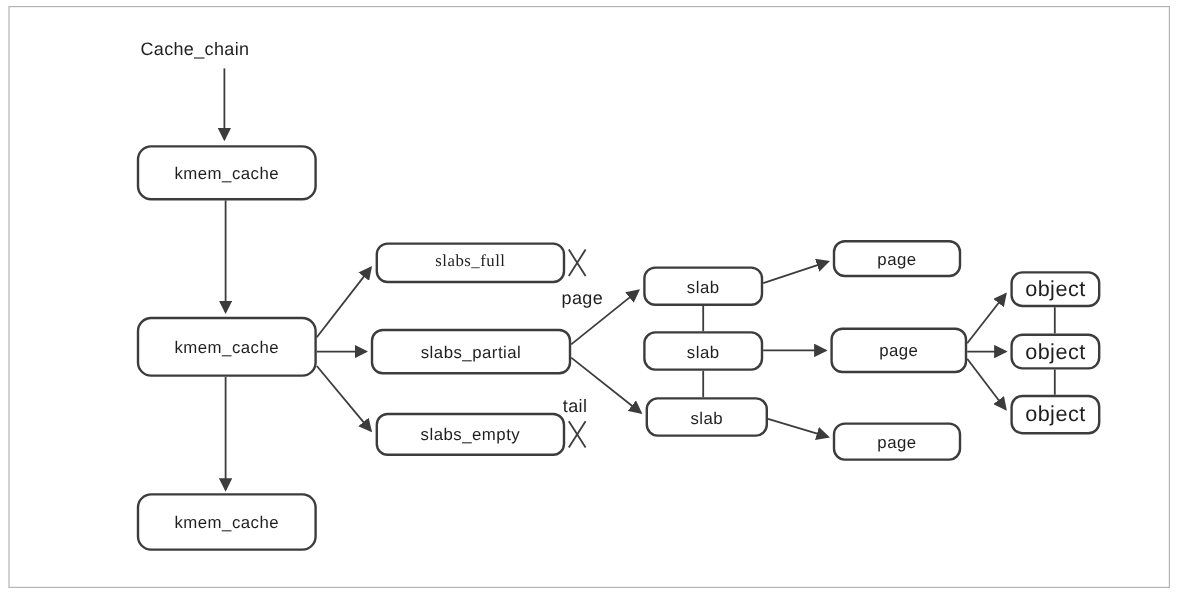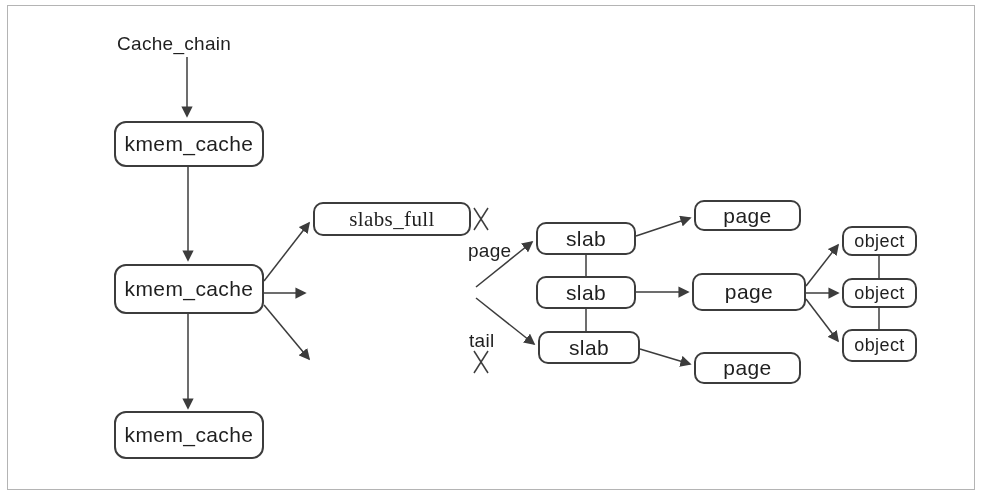--- a/index.html
+++ b/index.html
@@ -39,29 +39,29 @@
   .arrow { marker-end: url(#arrowhead-marker); }
   .arrowhead { fill: var(--stroke); }
   .node {
     position: absolute;
     border: 2px solid var(--stroke);
     border-radius: 12px;
     background: var(--node-fill);
     display: flex;
     align-items: center;
     justify-content: center;
-    font-size: 21px;
+    font-size: 14px;
     letter-spacing: 0.4px;
     color: var(--text);
     white-space: nowrap;
   }
   .node.small { border-radius: 10px; }
   .label {
     position: absolute;
-    font-size: 19px;
+    font-size: 15px;
     letter-spacing: 0.3px;
     color: var(--text);
     white-space: nowrap;
   }
 </style>
 </head>
 <body>
 
 <div class="canvas">
 
@@ -111,20 +111,22 @@
 
   <div class="label" style="left:117px; top:33px;">Cache_chain</div>
   <div class="label" style="left:468px; top:240px;">page</div>
   <div class="label" style="left:469px; top:330px;">tail</div>
 
   <div class="node" style="left:114px; top:121px; width:150px; height:46px;">kmem_cache</div>
   <div class="node" style="left:114px; top:264px; width:150px; height:50px;">kmem_cache</div>
   <div class="node" style="left:114px; top:411px; width:150px; height:48px;">kmem_cache</div>
 
   <div class="node small" style="left:313px; top:202px; width:158px; height:34px;font-family:Liberation Serif, serif;">slabs_full</div>
+  <div class="node small" style="left:309px; top:274px; width:167px; height:38px;">slabs_partial</div>
+  <div class="node small" style="left:313px; top:344px; width:158px; height:36px;">slabs_empty</div>
 
   <div class="node small" style="left:536px; top:222px; width:100px; height:33px;">slab</div>
   <div class="node small" style="left:536px; top:276px; width:100px; height:33px;">slab</div>
   <div class="node small" style="left:538px; top:331px; width:102px; height:33px;">slab</div>
 
   <div class="node small" style="left:694px; top:200px; width:107px; height:31px;">page</div>
   <div class="node small" style="left:692px; top:273px; width:114px; height:38px;">page</div>
   <div class="node small" style="left:694px; top:352px; width:107px; height:32px;">page</div>
 
   <div class="node small" style="left:842px; top:226px; width:75px; height:30px; font-size:18px;">object</div>

